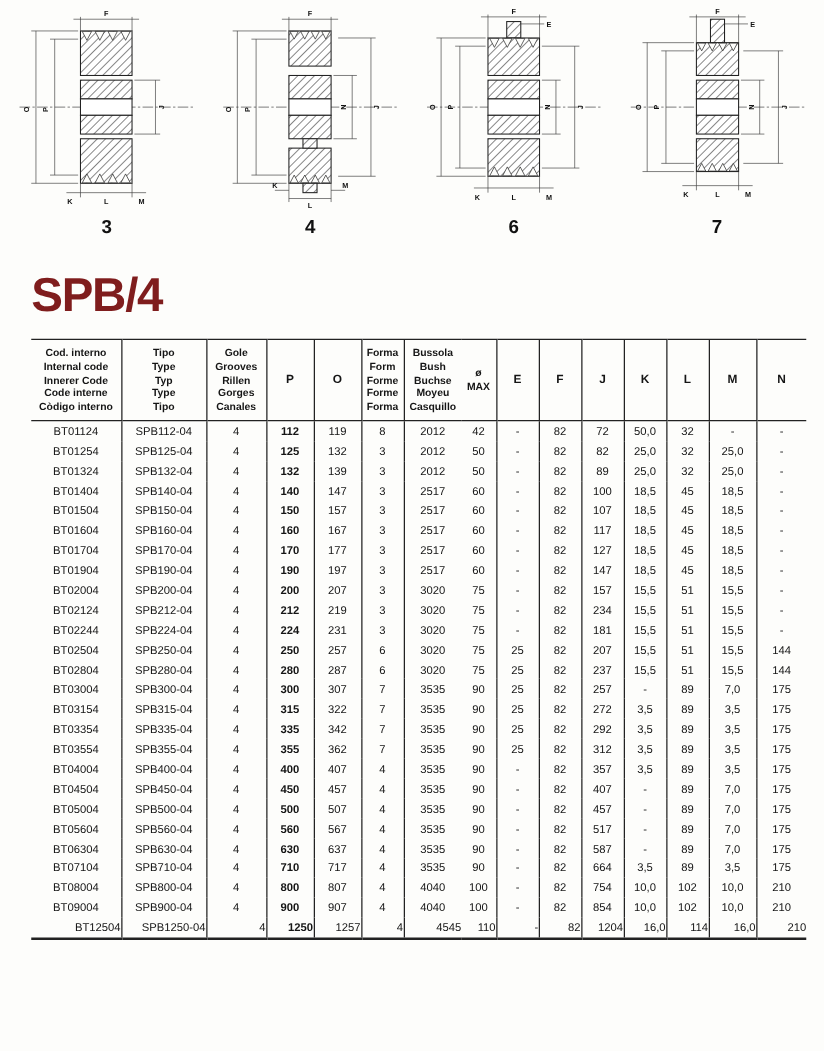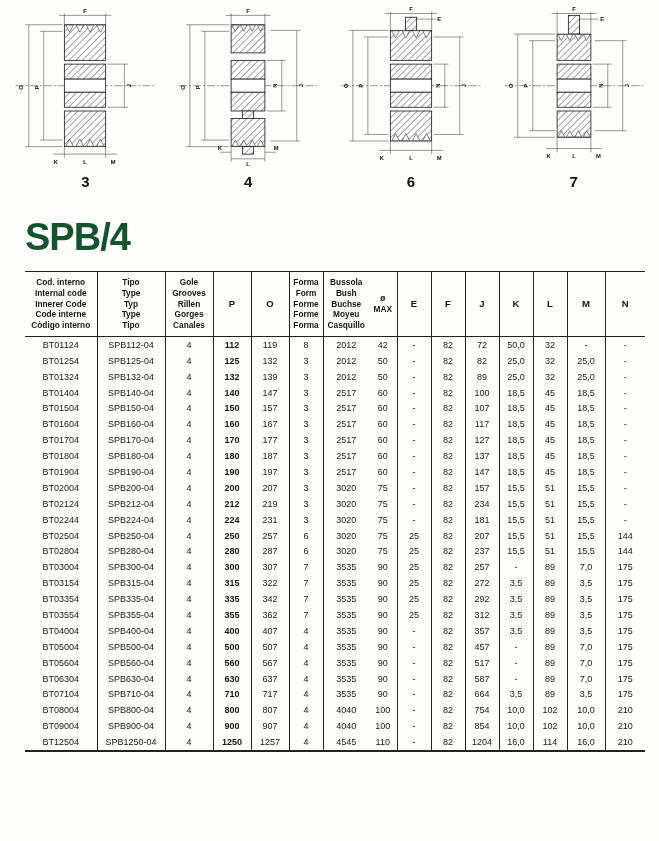--- a/index.html
+++ b/index.html
@@ -19,42 +19,42 @@
   .figure-label { font-weight:bold; font-size:15px; margin-top:6px; color:#111; }
   svg .part  { stroke:#222; stroke-width:0.9; }
   svg .bore  { fill:#ffffff; stroke:#222; stroke-width:0.9; }
   svg .notch { fill:#fdfdfb; stroke:#222; stroke-width:0.6; }
   svg .dim   { stroke:#3a3a3a; stroke-width:0.55; }
   svg .cl    { stroke:#444; stroke-width:0.6; stroke-dasharray:9 2 2 2; }
   svg text   { font-family:"Liberation Sans", sans-serif; font-size:6.2px; font-weight:bold; fill:#111; }
   
   .title {
     font-size:38px; font-weight:bold; letter-spacing:-1px;
-    margin:10px 0 12px 25px; color:#14532d;
+    margin:10px 0 12px 25px; color:#7f1d1d;
   }
   
   .spec-table {
     border-collapse:collapse; table-layout:fixed;
     width:620px; margin-left:25px;
     font-size:9px; color:#151515;margin-top:12px;
   }
   .spec-table th {
     font-weight:bold; font-size:8.3px; line-height:1.3;
     white-space:pre-line; vertical-align:middle; text-align:center;
     padding:5px 1px;
     border-top:1.5px solid #222; border-bottom:1.5px solid #222;
   }
   .spec-table th.letter { font-size:9.5px; }
   .spec-table td {
     text-align:center; height:15.9px; padding:0; font-weight:normal;
   }
   .spec-table th + th, .spec-table td + td { border-left:1px solid #222; }
   .spec-table .nb { border-left:none !important; }
   .spec-table td.bold { font-weight:bold; }
-  .spec-table tbody tr:last-child td { border-bottom:2px solid #222; }
+  .spec-table tbody tr:last-child td { border-bottom:2px solid #222;text-align:right; }
 </style>
 </head>
 <body>
 
 <div class="drawings">
 
   <div class="figure">
     <svg width="150" viewBox="0 0 160 172">
       <defs>
           <pattern id="h3" width="5" height="5" patternUnits="userSpaceOnUse" patternTransform="rotate(45)">
@@ -449,37 +449,20 @@
         <td class="nb">60</td>
         <td>-</td>
         <td>82</td>
         <td>127</td>
         <td>18,5</td>
         <td>45</td>
         <td>18,5</td>
         <td>-</td>
       </tr>
       <tr>
-        <td>BT01804</td>
-        <td>SPB180-04</td>
-        <td>4</td>
-        <td class="bold">180</td>
-        <td>187</td>
-        <td>3</td>
-        <td>2517</td>
-        <td class="nb">60</td>
-        <td>-</td>
-        <td>82</td>
-        <td>137</td>
-        <td>18,5</td>
-        <td>45</td>
-        <td>18,5</td>
-        <td>-</td>
-      </tr>
-      <tr>
         <td>BT01904</td>
         <td>SPB190-04</td>
         <td>4</td>
         <td class="bold">190</td>
         <td>197</td>
         <td>3</td>
         <td>2517</td>
         <td class="nb">60</td>
         <td>-</td>
         <td>82</td>
@@ -653,20 +636,37 @@
         <td class="nb">90</td>
         <td>-</td>
         <td>82</td>
         <td>357</td>
         <td>3,5</td>
         <td>89</td>
         <td>3,5</td>
         <td>175</td>
       </tr>
       <tr>
+        <td>BT04504</td>
+        <td>SPB450-04</td>
+        <td>4</td>
+        <td class="bold">450</td>
+        <td>457</td>
+        <td>4</td>
+        <td>3535</td>
+        <td class="nb">90</td>
+        <td>-</td>
+        <td>82</td>
+        <td>407</td>
+        <td>-</td>
+        <td>89</td>
+        <td>7,0</td>
+        <td>175</td>
+      </tr>
+      <tr>
         <td>BT05004</td>
         <td>SPB500-04</td>
         <td>4</td>
         <td class="bold">500</td>
         <td>507</td>
         <td>4</td>
         <td>3535</td>
         <td class="nb">90</td>
         <td>-</td>
         <td>82</td>

